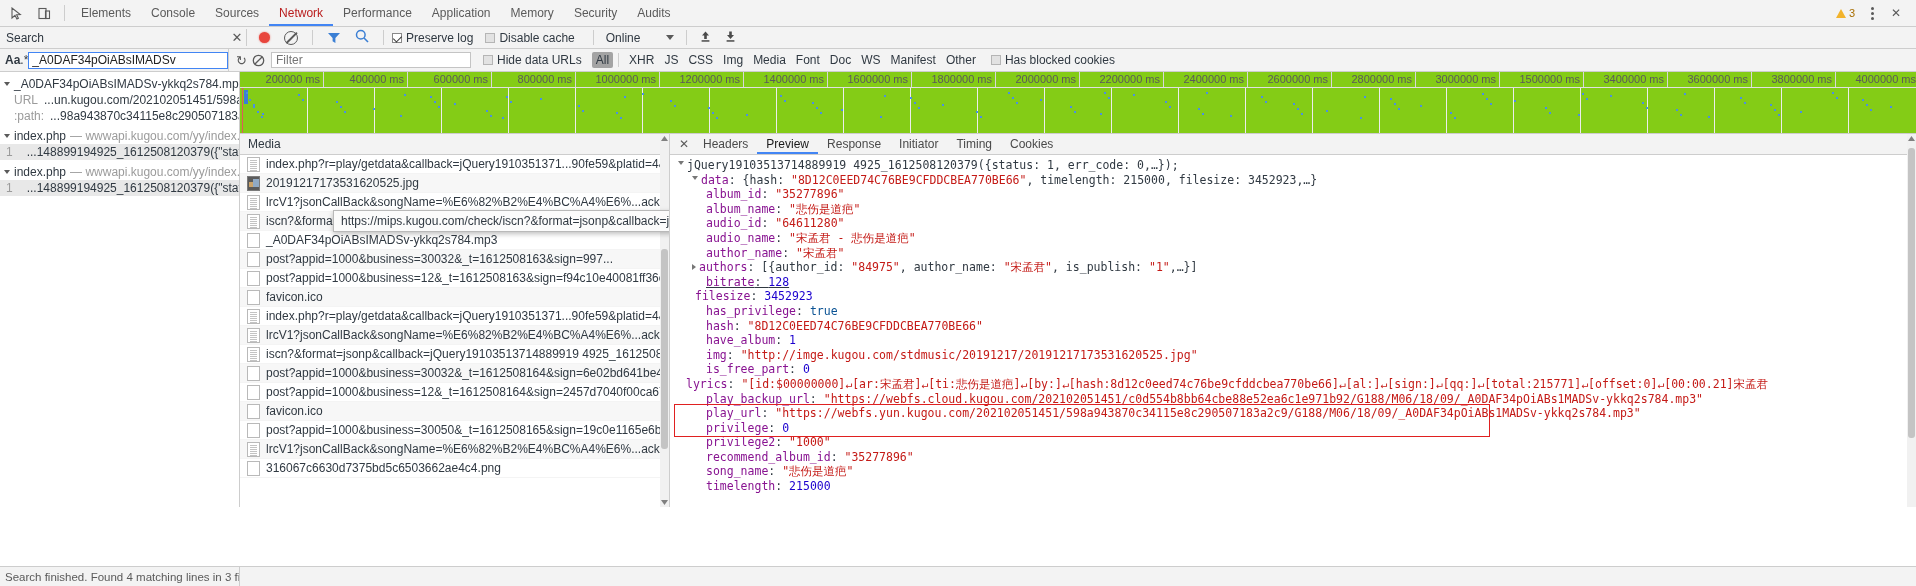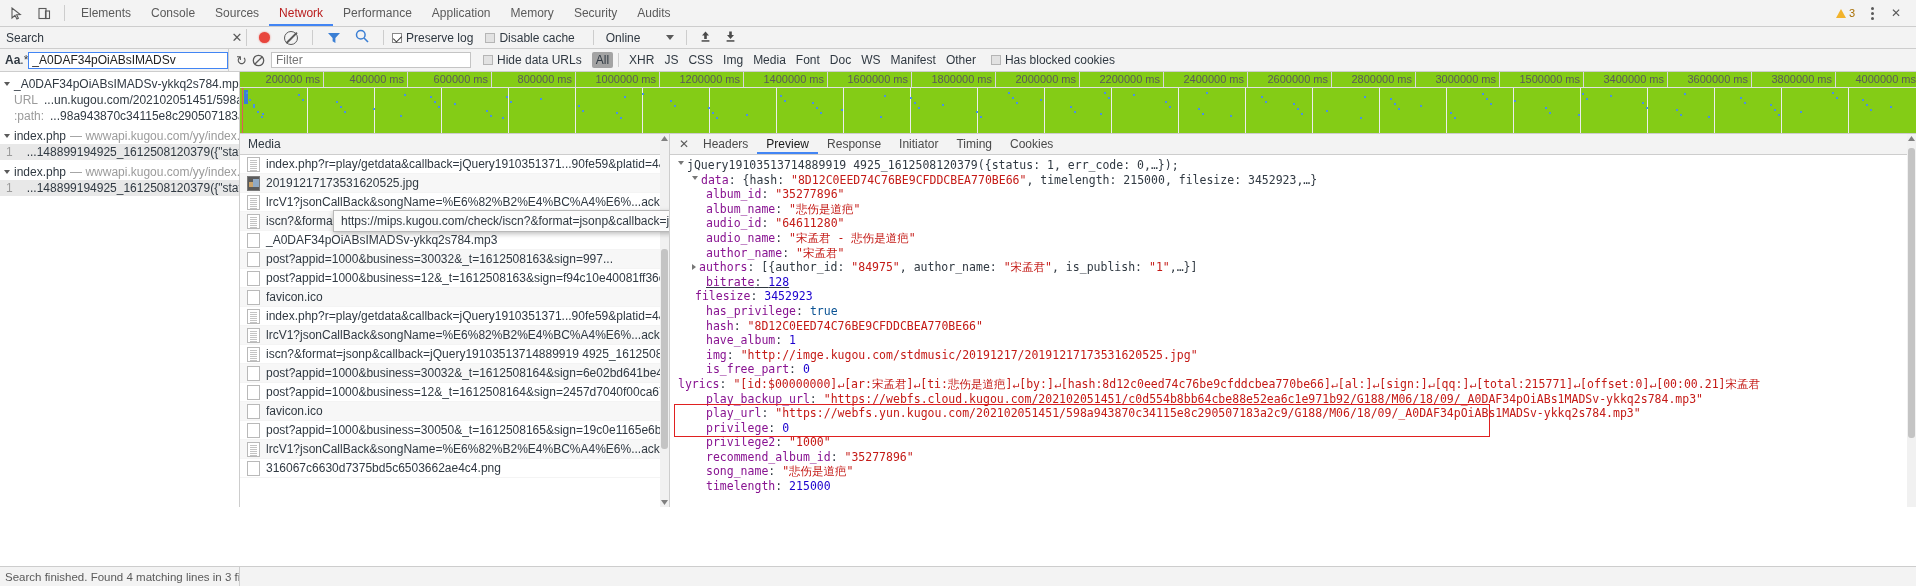--- a/index.html
+++ b/index.html
@@ -631,21 +631,21 @@
               <div class="pv-line" style="padding-left: 36px;"><span class="k">audio_name</span><span class="p">: </span><span class="s">"宋孟君 - 悲伤是道疤"</span></div>
               <div class="pv-line" style="padding-left: 36px;"><span class="k">author_name</span><span class="p">: </span><span class="s">"宋孟君"</span></div>
               <div class="pv-line" style="padding-left: 22px;"><span class="pv-arrow"></span><span class="k">authors</span><span class="p">: [{author_id: </span><span class="s">"84975"</span><span class="p">, author_name: </span><span class="s">"宋孟君"</span><span class="p">, is_publish: </span><span class="s">"1"</span><span class="p">,…}]</span></div>
               <div class="pv-line" style="padding-left: 36px; text-decoration: underline;"><span class="k">bitrate</span><span class="p">: </span><span class="n">128</span></div>
               <div class="pv-line" style="padding-left: 25px;"><span class="k">filesize</span><span class="p">: </span><span class="n">3452923</span></div>
               <div class="pv-line" style="padding-left: 36px;"><span class="k">has_privilege</span><span class="p">: </span><span class="b">true</span></div>
               <div class="pv-line" style="padding-left: 36px;"><span class="k">hash</span><span class="p">: </span><span class="s">"8D12C0EED74C76BE9CFDDCBEA770BE66"</span></div>
               <div class="pv-line" style="padding-left: 36px;"><span class="k">have_album</span><span class="p">: </span><span class="n">1</span></div>
               <div class="pv-line" style="padding-left: 36px;"><span class="k">img</span><span class="p">: </span><span class="s">"http://imge.kugou.com/stdmusic/20191217/20191217173531620525.jpg"</span></div>
               <div class="pv-line" style="padding-left: 36px;"><span class="k">is_free_part</span><span class="p">: </span><span class="n">0</span></div>
-              <div class="pv-line" style=""><span class="k">lyrics</span><span class="p">: </span><span class="s">"[id:$00000000]↵[ar:宋孟君]↵[ti:悲伤是道疤]↵[by:]↵[hash:8d12c0eed74c76be9cfddcbea770be66]↵[al:]↵[sign:]↵[qq:]↵[total:215771]↵[offset:0]↵[00:00.21]宋孟君</span></div>
+              <div class="pv-line" style=" margin-left: 8px;"><span class="k">lyrics</span><span class="p">: </span><span class="s">"[id:$00000000]↵[ar:宋孟君]↵[ti:悲伤是道疤]↵[by:]↵[hash:8d12c0eed74c76be9cfddcbea770be66]↵[al:]↵[sign:]↵[qq:]↵[total:215771]↵[offset:0]↵[00:00.21]宋孟君</span></div>
               <div class="pv-line" style="padding-left: 36px;"><span class="k">play_backup_url</span><span class="p">: </span><span class="s">"https://webfs.cloud.kugou.com/202102051451/c0d554b8bb64cbe88e52ea6c1e971b92/G188/M06/18/09/_A0DAF34pOiABs1MADSv-ykkq2s784.mp3"</span></div>
               <div class="pv-line" style="padding-left: 36px;"><span class="k">play_url</span><span class="p">: </span><span class="s">"https://webfs.yun.kugou.com/202102051451/598a943870c34115e8c290507183a2c9/G188/M06/18/09/_A0DAF34pOiABs1MADSv-ykkq2s784.mp3"</span></div>
               <div class="pv-line" style="padding-left: 36px;"><span class="k">privilege</span><span class="p">: </span><span class="n">0</span></div>
               <div class="pv-line" style="padding-left: 36px;"><span class="k">privilege2</span><span class="p">: </span><span class="s">"1000"</span></div>
               <div class="pv-line" style="padding-left: 36px;"><span class="k">recommend_album_id</span><span class="p">: </span><span class="s">"35277896"</span></div>
               <div class="pv-line" style="padding-left: 36px;"><span class="k">song_name</span><span class="p">: </span><span class="s">"悲伤是道疤"</span></div>
               <div class="pv-line" style="padding-left: 36px;"><span class="k">timelength</span><span class="p">: </span><span class="n">215000</span></div>
             </div>
           <div class="pv-scroll">
             <div class="req-arrow" style="top:0">

